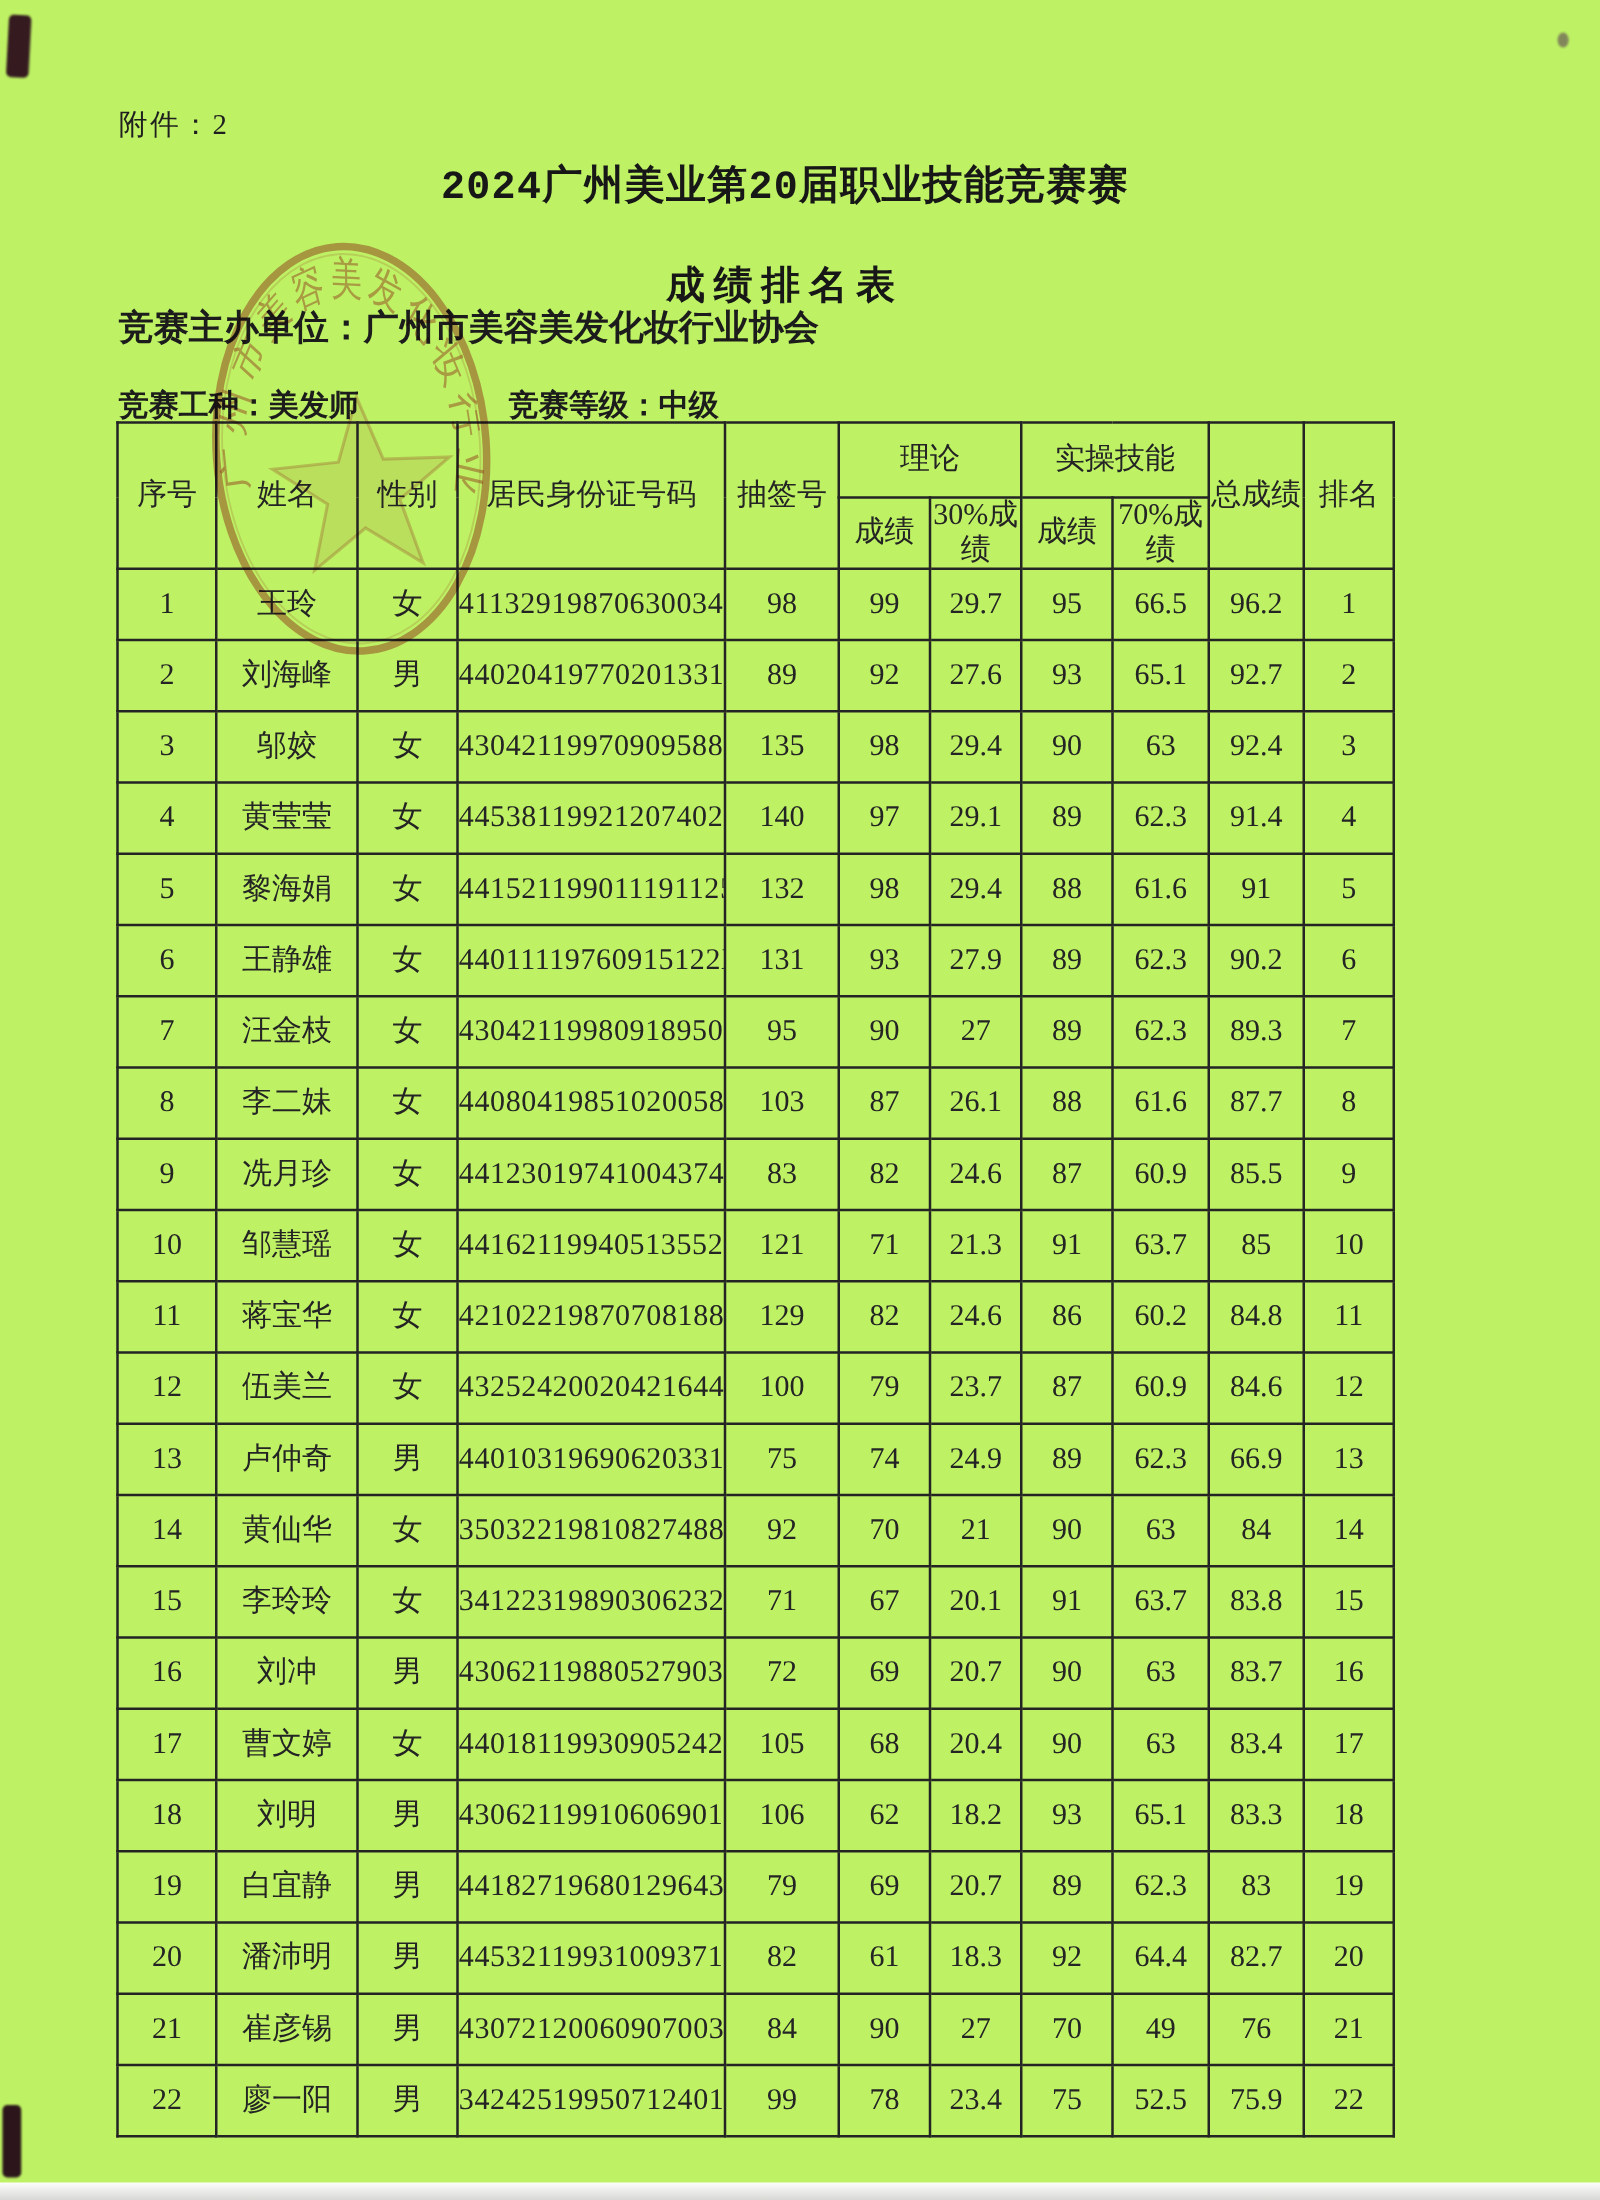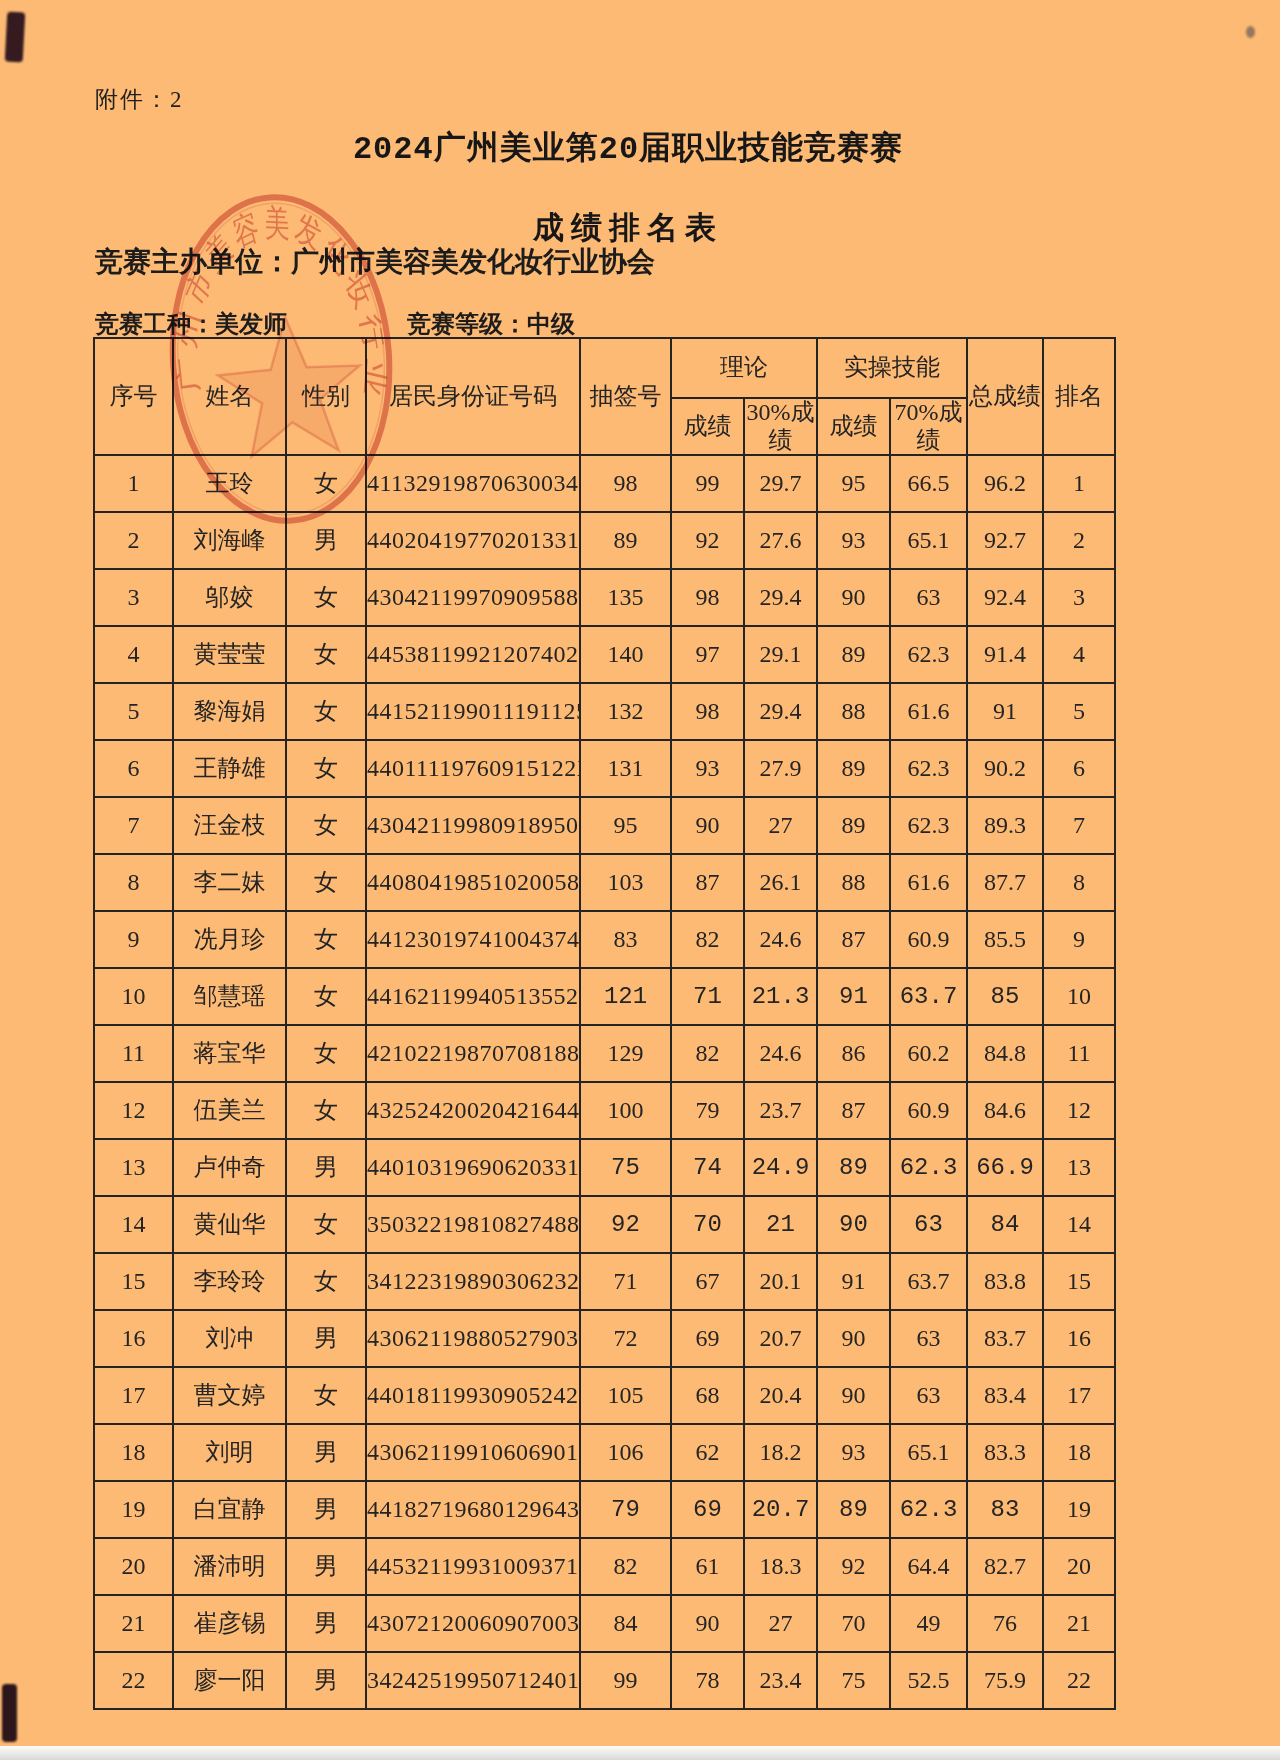--- a/index.html
+++ b/index.html
@@ -1,21 +1,21 @@
 <!DOCTYPE html>
 <html><head>
 <meta charset="utf-8">
 <style>
   html,body{margin:0;padding:0;}
   body{background:#e9e9e7;}
   .page{
     position:relative;
     width:1280px;height:1760px;
     margin:0 auto;
-    background:#fdba74;
+    background:#bef264;
     overflow:hidden;
     font-family:"Liberation Serif","DejaVu Serif",serif;
     color:#222;
   }
   .abs{position:absolute;}
   .attachment{left:95px;top:84px;font-size:23px;font-weight:500;letter-spacing:2px;color:#1f1f1f;}
   .title-block{left:0;top:126px;width:1256px;text-align:center;}
   .title1{font-size:32px;font-weight:700;letter-spacing:1px;color:#171717;font-family:Liberation Mono, monospace;}
   .title2{margin-top:37px;font-size:31px;font-weight:700;letter-spacing:7px;color:#171717;}
   .organizer{left:95px;top:243px;font-size:28px;font-weight:600;color:#1c1c1c;}
@@ -37,21 +37,21 @@
     padding:0;overflow:hidden;
     font-weight:400;
     color:#242424;
     font-size:24px;line-height:1.15;
   }
   table.results thead tr.band1 th{height:58px;}
   table.results thead tr.band2 th{height:50px;}
   table.results tbody tr{height:57px;}
   td.cell-id{font-size:23px;letter-spacing:0.5px;}
   td.edited{
-    font-family:Liberation Mono, monospace;
+    font-family:Liberation Serif, serif;
     font-size:25px;font-weight:600;color:#0a0a0a;letter-spacing:0;border-radius:15px;
   }
 
   
   .stamp{
     left:165px;top:188px;width:232px;height:342px;
     mix-blend-mode:multiply;
     transform:rotate(-4deg);
     color:var(--seal,#c23e48);
     pointer-events:none;

